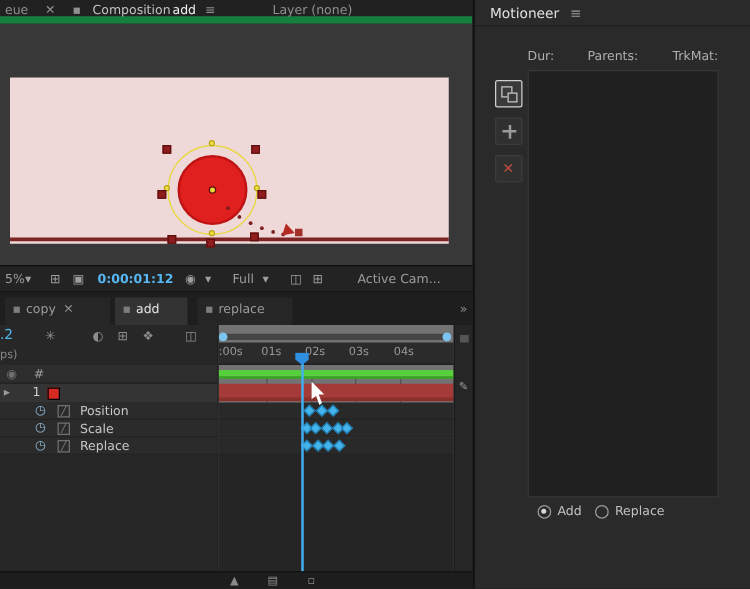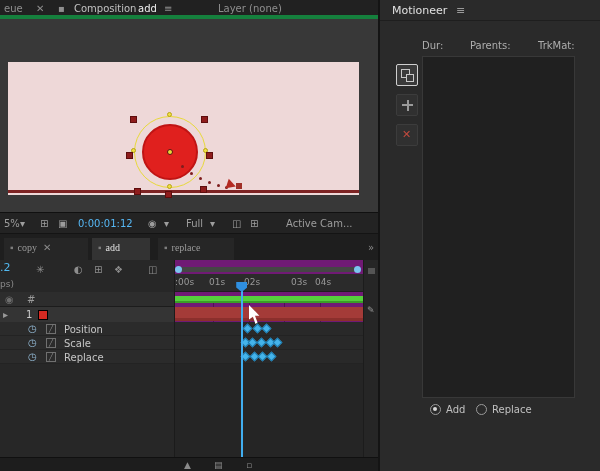--- a/index.html
+++ b/index.html
@@ -3,21 +3,21 @@
 <meta charset="utf-8">
 <style>
   * { box-sizing: border-box; margin: 0; padding: 0; }
   html,body { width:600px; height:471px; background:#1d1d1d; overflow:hidden; }
   #app { position:relative; width:600px; height:471px; font-family:"DejaVu Sans",sans-serif; font-size:10px; color:#b8b8b8; background:#262626; }
 
   
   #left-region { position:absolute; left:0; top:0; width:378px; height:471px; }
 
   
-  #topbar { position:absolute; left:0; top:0; width:378px; height:19px; background:#212121; border-bottom:4px solid #15803d; }
+  #topbar { position:absolute; left:0; top:0; width:378px; height:19px; background:#212121; border-bottom:6px solid #15803d; }
   #topbar span { position:absolute; top:3px; }
   .t-dim { color:#8f8f8f; }
   .t-lite { color:#c2c2c2; }
   .t-white { color:#f0f0f0; }
 
   
   #viewer { position:absolute; left:0; top:19px; width:378px; height:193px; background:#383838; overflow:hidden; }
   #comp { position:absolute; left:8px; top:43px; width:351px; height:133px; background:#eed8d8; }
   #ground-line { position:absolute; left:0; top:128px; width:351px; height:3px; background:#7e2424; }
   #sel-ring { position:absolute; left:126px; top:54px; width:72px; height:72px; border:1.5px solid #e8d83a; border-radius:50%; }
@@ -25,25 +25,25 @@
   .ydot { position:absolute; width:5px; height:5px; background:#f0df45; border:1px solid #b8a414; border-radius:50%; }
   .handle { position:absolute; width:7px; height:7px; background:#8e1c1c; border:1px solid #5e0e0e; }
   #anchor { position:absolute; left:159px; top:87px; width:6px; height:6px; border:1.5px solid #5a1010; border-radius:50%; background:#e8d83a; }
   .pathdot { position:absolute; width:3px; height:3px; background:#7e1d1d; border-radius:50%; }
   #path-arrow { position:absolute; left:219px; top:118px; width:0; height:0; border-left:9px solid #b42a22; border-top:5px solid transparent; border-bottom:5px solid transparent; transform:rotate(18deg); }
   #path-end { position:absolute; left:228px; top:121px; width:6px; height:6px; background:#a03028; }
 
   
   #vtoolbar { position:absolute; left:0; top:212px; width:378px; height:22px; background:#232323; border-top:1px solid #101010; border-bottom:1px solid #141414; }
   #vtoolbar span { position:absolute; top:5px; color:#9d9d9d; }
-  #vtoolbar .tc { color:#56b8f5; font-weight:normal; }
+  #vtoolbar .tc { color:#56b8f5; font-weight:bold; }
 
   
   #tl-tabs { position:absolute; left:0; top:234px; width:378px; height:26px; background:#1e1e1e; }
-  .tab { position:absolute; top:4px; height:22px; background:#262626; color:#9a9a9a; padding:4px 6px 0 6px;font-family:Liberation Serif, serif; }
+  .tab { position:absolute; top:4px; height:22px; background:#262626; color:#9a9a9a; padding:4px 6px 0 6px; }
   .tab.active { background:#333333; color:#e2e2e2; }
   .tab .ticon { color:#7d7d7d; margin-right:4px; }
   .tab .tclose { color:#8a8a8a; margin-left:6px; }
   #tabs-overflow { position:absolute; right:4px; top:8px; color:#8a8a8a; }
 
   
   #tl-main { position:absolute; left:0; top:260px; width:378px; height:211px; background:#262626; }
 
   #tl-left { position:absolute; left:0; top:0; width:175px; height:197px; background:#272727; border-right:1px solid #1b1b1b; overflow:hidden; }
   #tc-partial { position:absolute; left:0; top:1px; color:#52b9f0; font-size:11px; }
@@ -56,21 +56,21 @@
   #lrow1 { position:absolute; left:0; top:47px; width:175px; height:15px; background:#343434; }
   #swatch { position:absolute; left:38px; top:3px; width:10px; height:10px; background:#d42a22; border:1px solid #000; }
   #name-field { position:absolute; left:54px; top:1px; width:106px; height:13px; background:#191919; border:1px solid #bdbdbd; color:#ececec; padding:1px 0 0 3px; font-size:9px; }
 
   .prow { position:absolute; left:0; width:175px; height:14px; background:#2b2b2b; border-bottom:1px solid #232323; }
   .sw-ic { position:absolute; left:28px; top:1px; color:#8fb4cf; font-size:10px; }
   .gr-ic { position:absolute; left:46px; top:2px; width:10px; height:10px; border:1px solid #707070; color:#8d8d8d; font-size:7px; line-height:8px; text-align:center; }
   .plabel { position:absolute; left:64px; top:2px; color:#c6c6c6; }
 
   
-  #tl-tracks { position:absolute; left:175px; top:0; width:188px; height:197px; background:#701a75; overflow:hidden;text-decoration:underline; }
+  #tl-tracks { position:absolute; left:175px; top:0; width:188px; height:197px; background:#737373; overflow:hidden;text-decoration:underline; }
   .gridline { position:absolute; top:36px; bottom:0; width:1px; background:rgba(0,0,0,0.28); }
   #workarea { position:absolute; left:1px; top:7px; width:184px; height:5px; background:#454545; border-radius:2px; }
   .wa-dot { position:absolute; top:-1px; width:7px; height:7px; background:#7cc4f0; border-radius:50%; }
   #ruler { position:absolute; left:0; top:14px; width:188px; height:18px; background:#2b2b2b; border-bottom:1px solid #1f1f1f; }
   .rlabel { position:absolute; top:3px; color:#989898; font-size:9px; }
   #greenbar { position:absolute; left:0; top:36px; width:188px; height:7px; background:#55cf3c; box-shadow:inset 0 -2px 0 #3a9e27; }
   #redbar { position:absolute; left:0; top:47px; width:188px; height:14px; background:#a43b38; box-shadow:inset 0 -3px 0 #8b2f2c; }
   .trow { position:absolute; left:0; width:188px; height:14px; background:#292929; border-bottom:1px solid #232323; }
   #tracks-lower { position:absolute; left:0; top:104px; width:188px; height:93px; background:#252525; }
   .kf { position:absolute; top:3px; width:7px; height:7px; background:#45b4ea; border:1px solid #1d7bb0; transform:rotate(45deg); z-index:3; }
@@ -225,21 +225,21 @@
 
         <div id="workarea">
           <div class="wa-dot" style="left:-1px"></div>
           <div class="wa-dot" style="left:178px"></div>
         </div>
 
         <div id="ruler">
           <span class="rlabel" style="left:0px">:00s</span>
           <span class="rlabel" style="left:34px">01s</span>
           <span class="rlabel" style="left:69px">02s</span>
-          <span class="rlabel" style="left:116px">03s</span>
+          <span class="rlabel" style="left:104px">03s</span>
           <span class="rlabel" style="left:140px">04s</span>
         </div>
 
         <div id="greenbar"></div>
         <div id="redbar"></div>
 
         <div class="trow" style="top:62px">
             <div class="kf" style="left: 68.53px;"></div>
             <div class="kf" style="left: 79.15px;"></div>
             <div class="kf" style="left: 88px;"></div>

